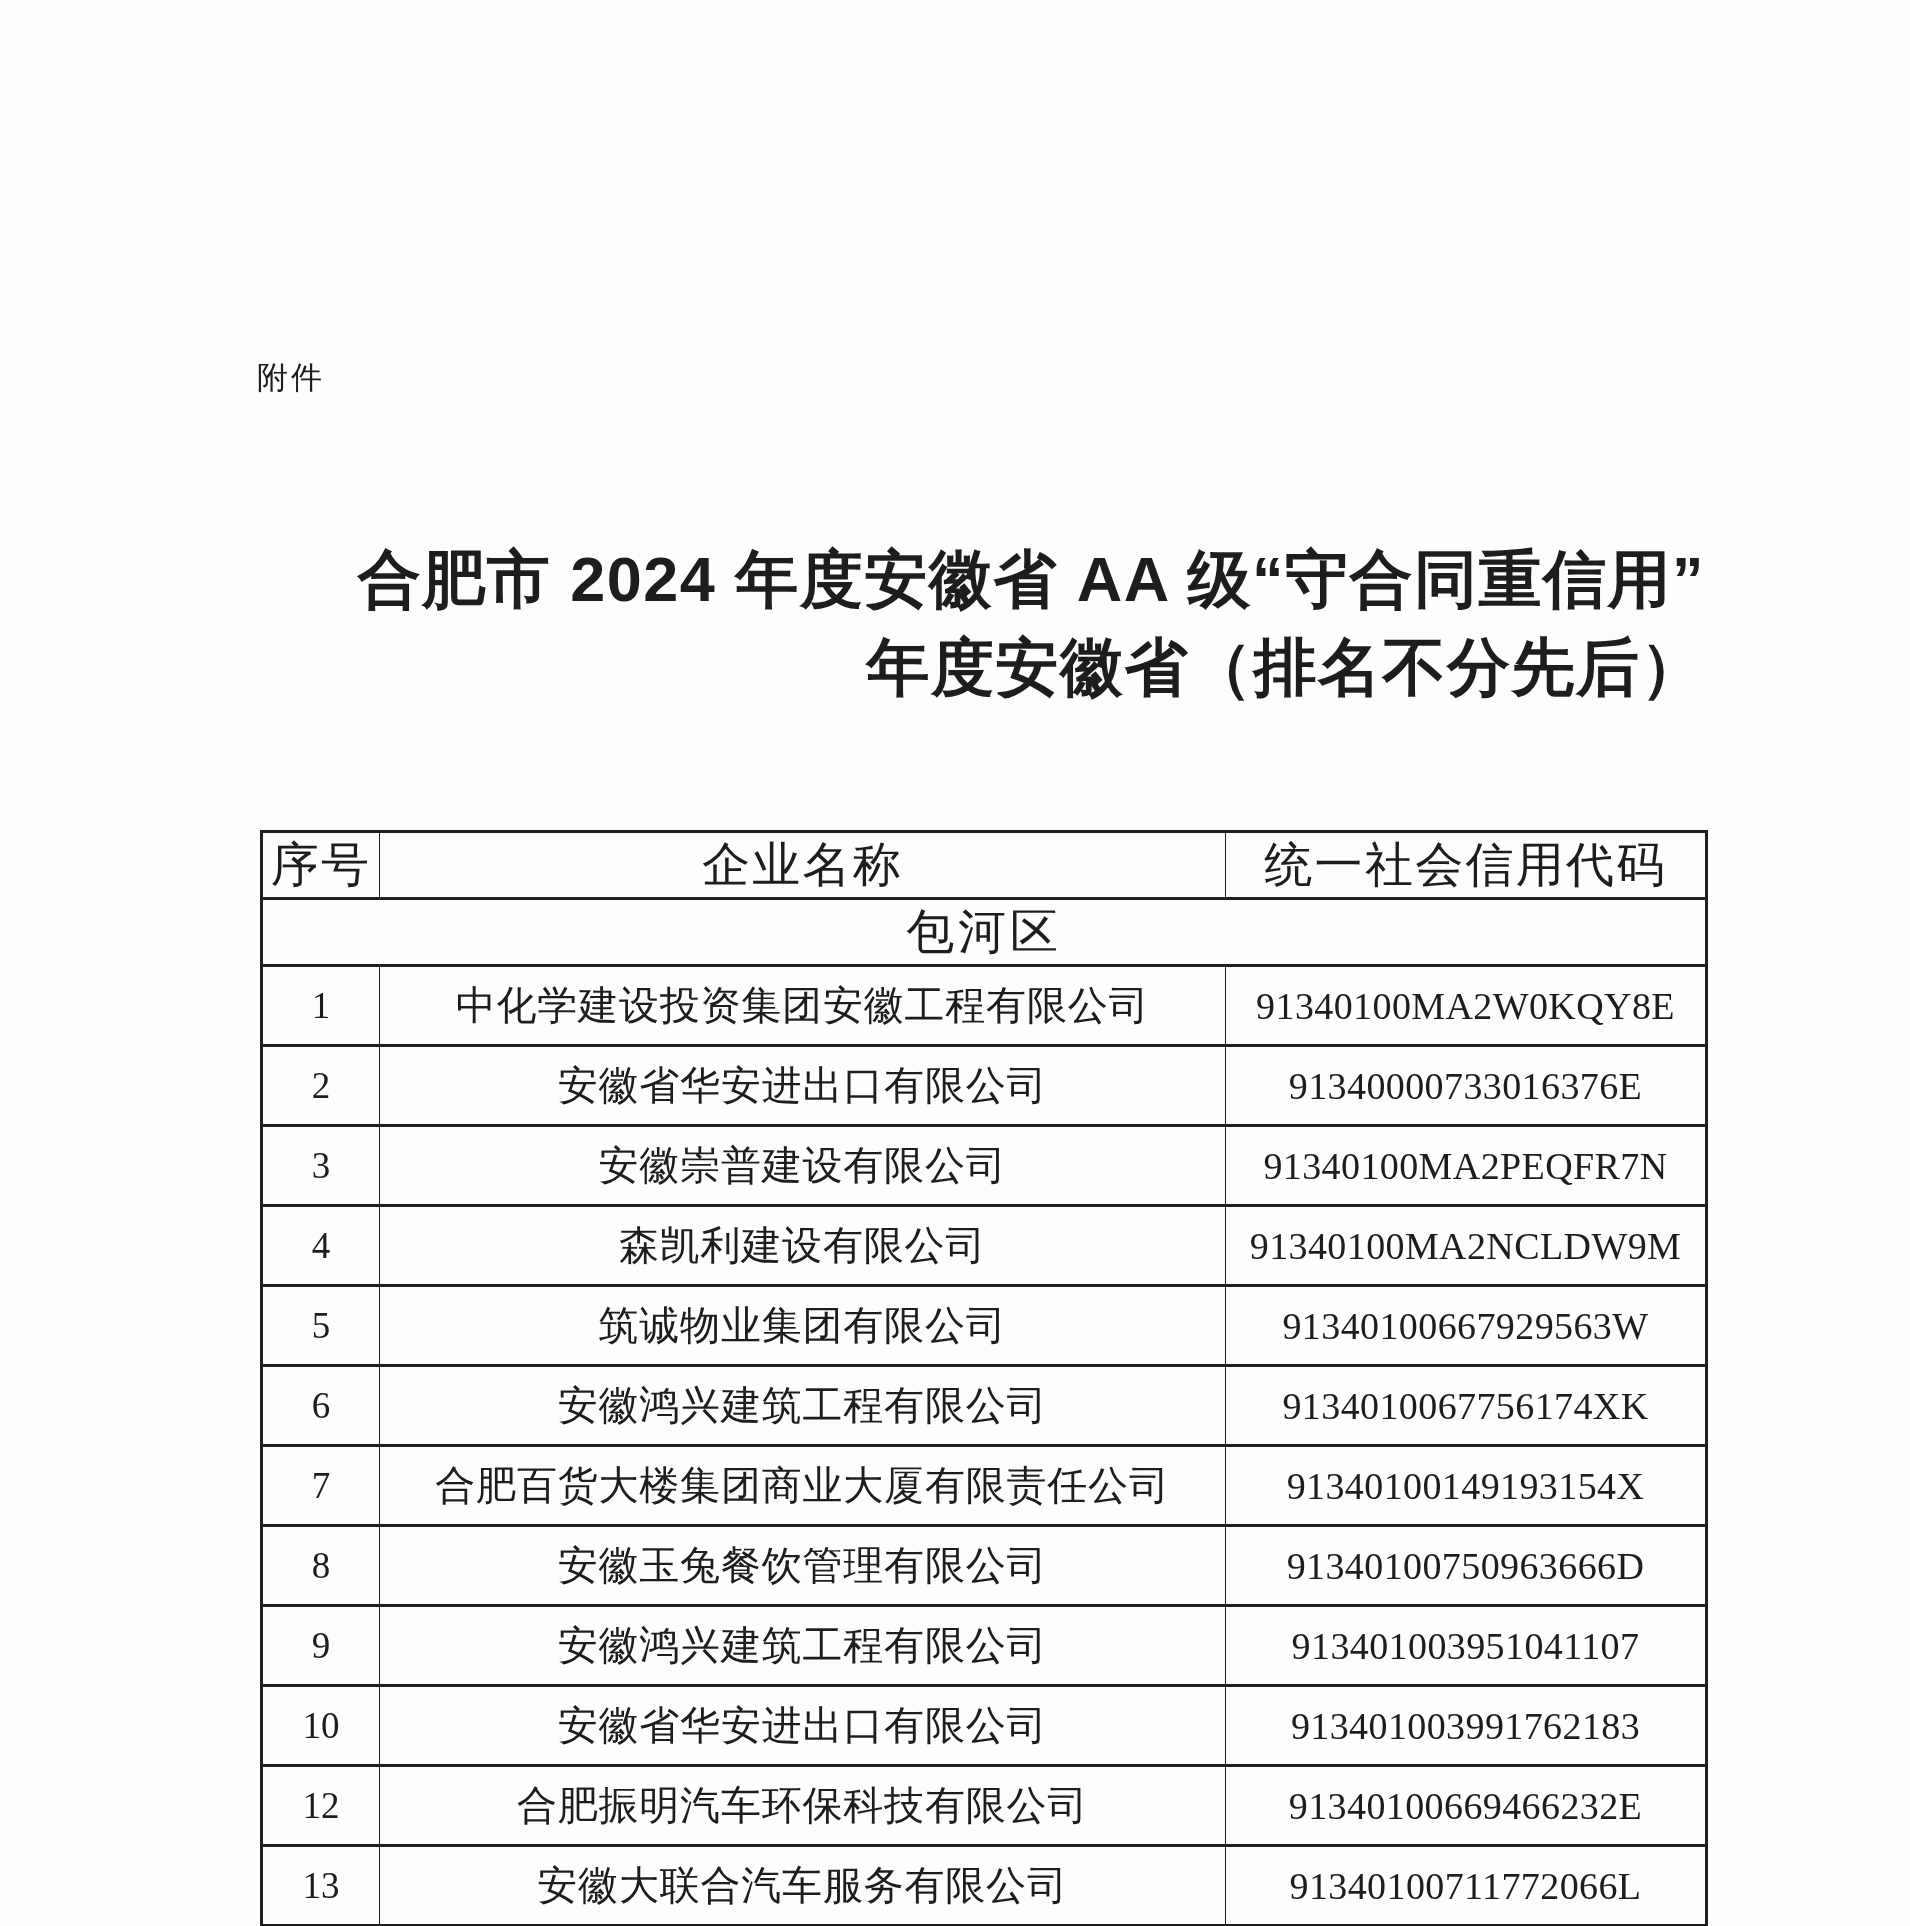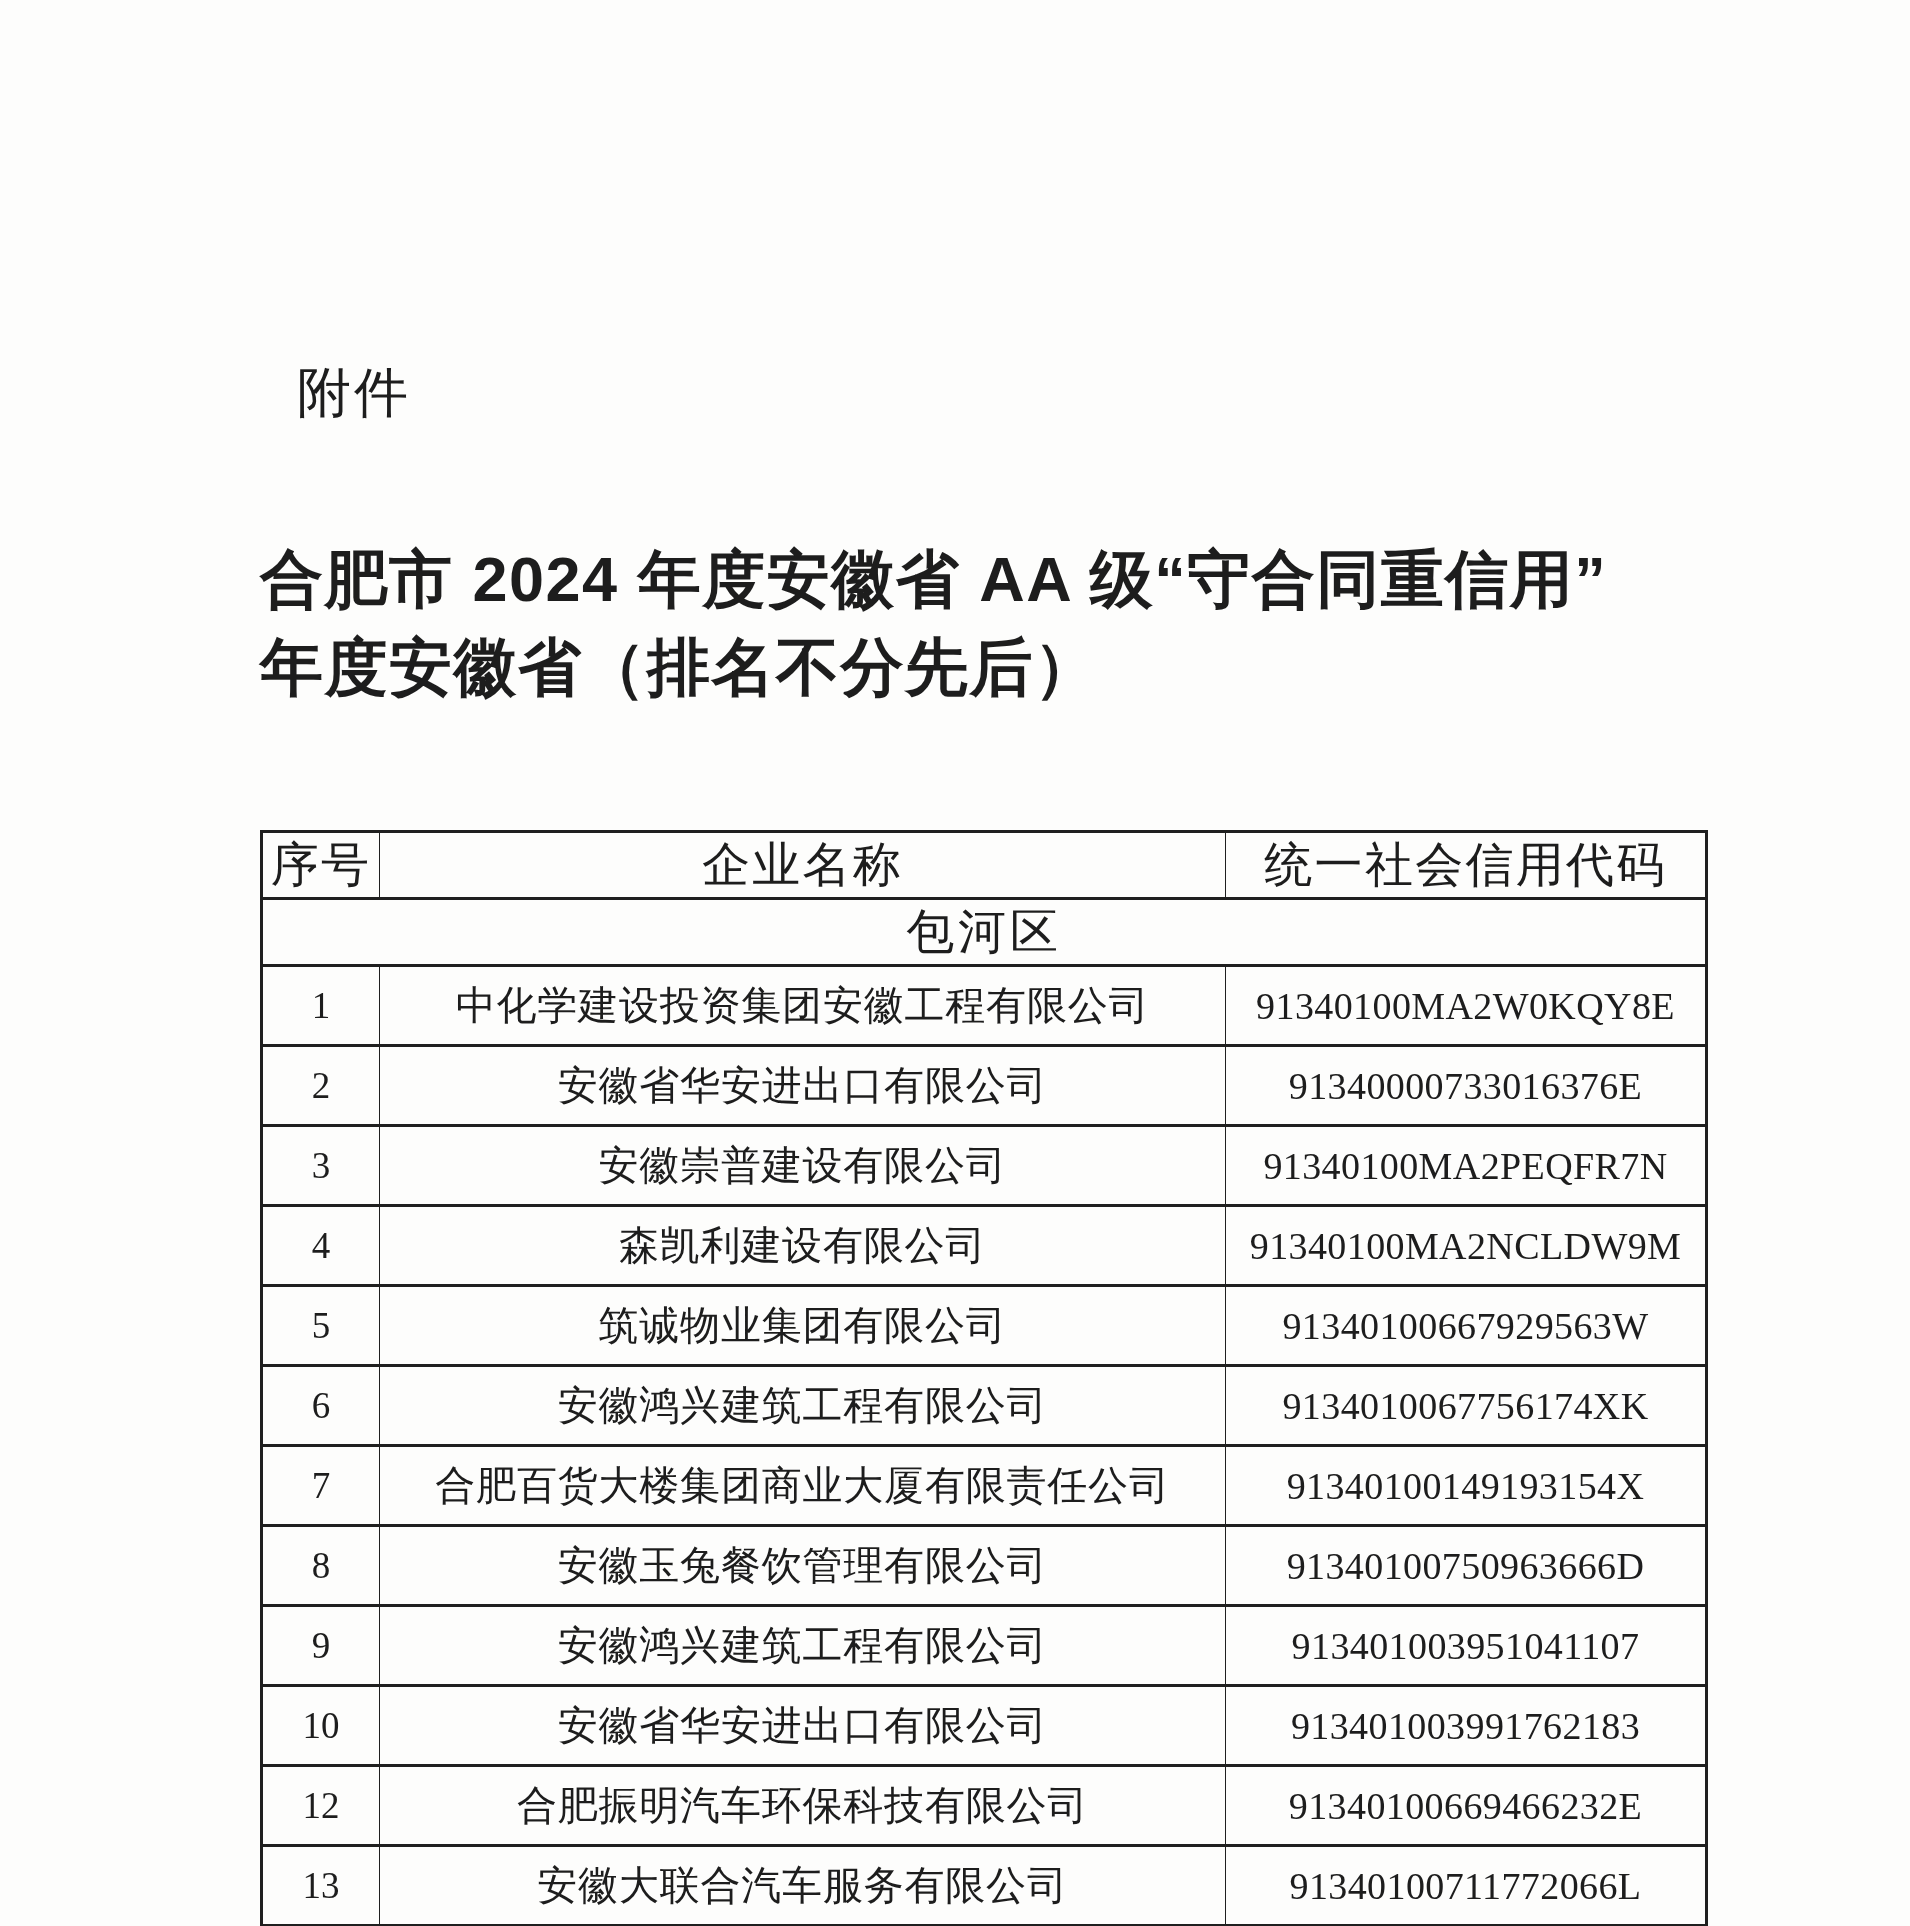--- a/index.html
+++ b/index.html
@@ -13,30 +13,29 @@
     position:relative;
     width:1910px;height:2702px;
     margin:0 auto;
     background:var(--page-bg);
     color:var(--text-color);
     overflow:hidden;
   }
   .attachment{
     position:absolute;
     left:257px;top:357px;
-    font-size:54px;
+    font-size:31px;
     letter-spacing:3.1px;
     font-family:"Liberation Serif","DejaVu Serif",serif;
-    margin-left:40px;
   }
   .title-block{
     position:absolute;
     left:260px;top:535px;
     width:1445px;
-    text-align:left;
+    text-align:right;
     font-family:"Liberation Sans","DejaVu Sans",sans-serif;
     font-weight:700;
     font-size:63px;
     line-height:1.40;
     letter-spacing:1.5px;
   }
   .doc-table{
     position:absolute;
     left:260px;top:830px;
     width:1445px;

